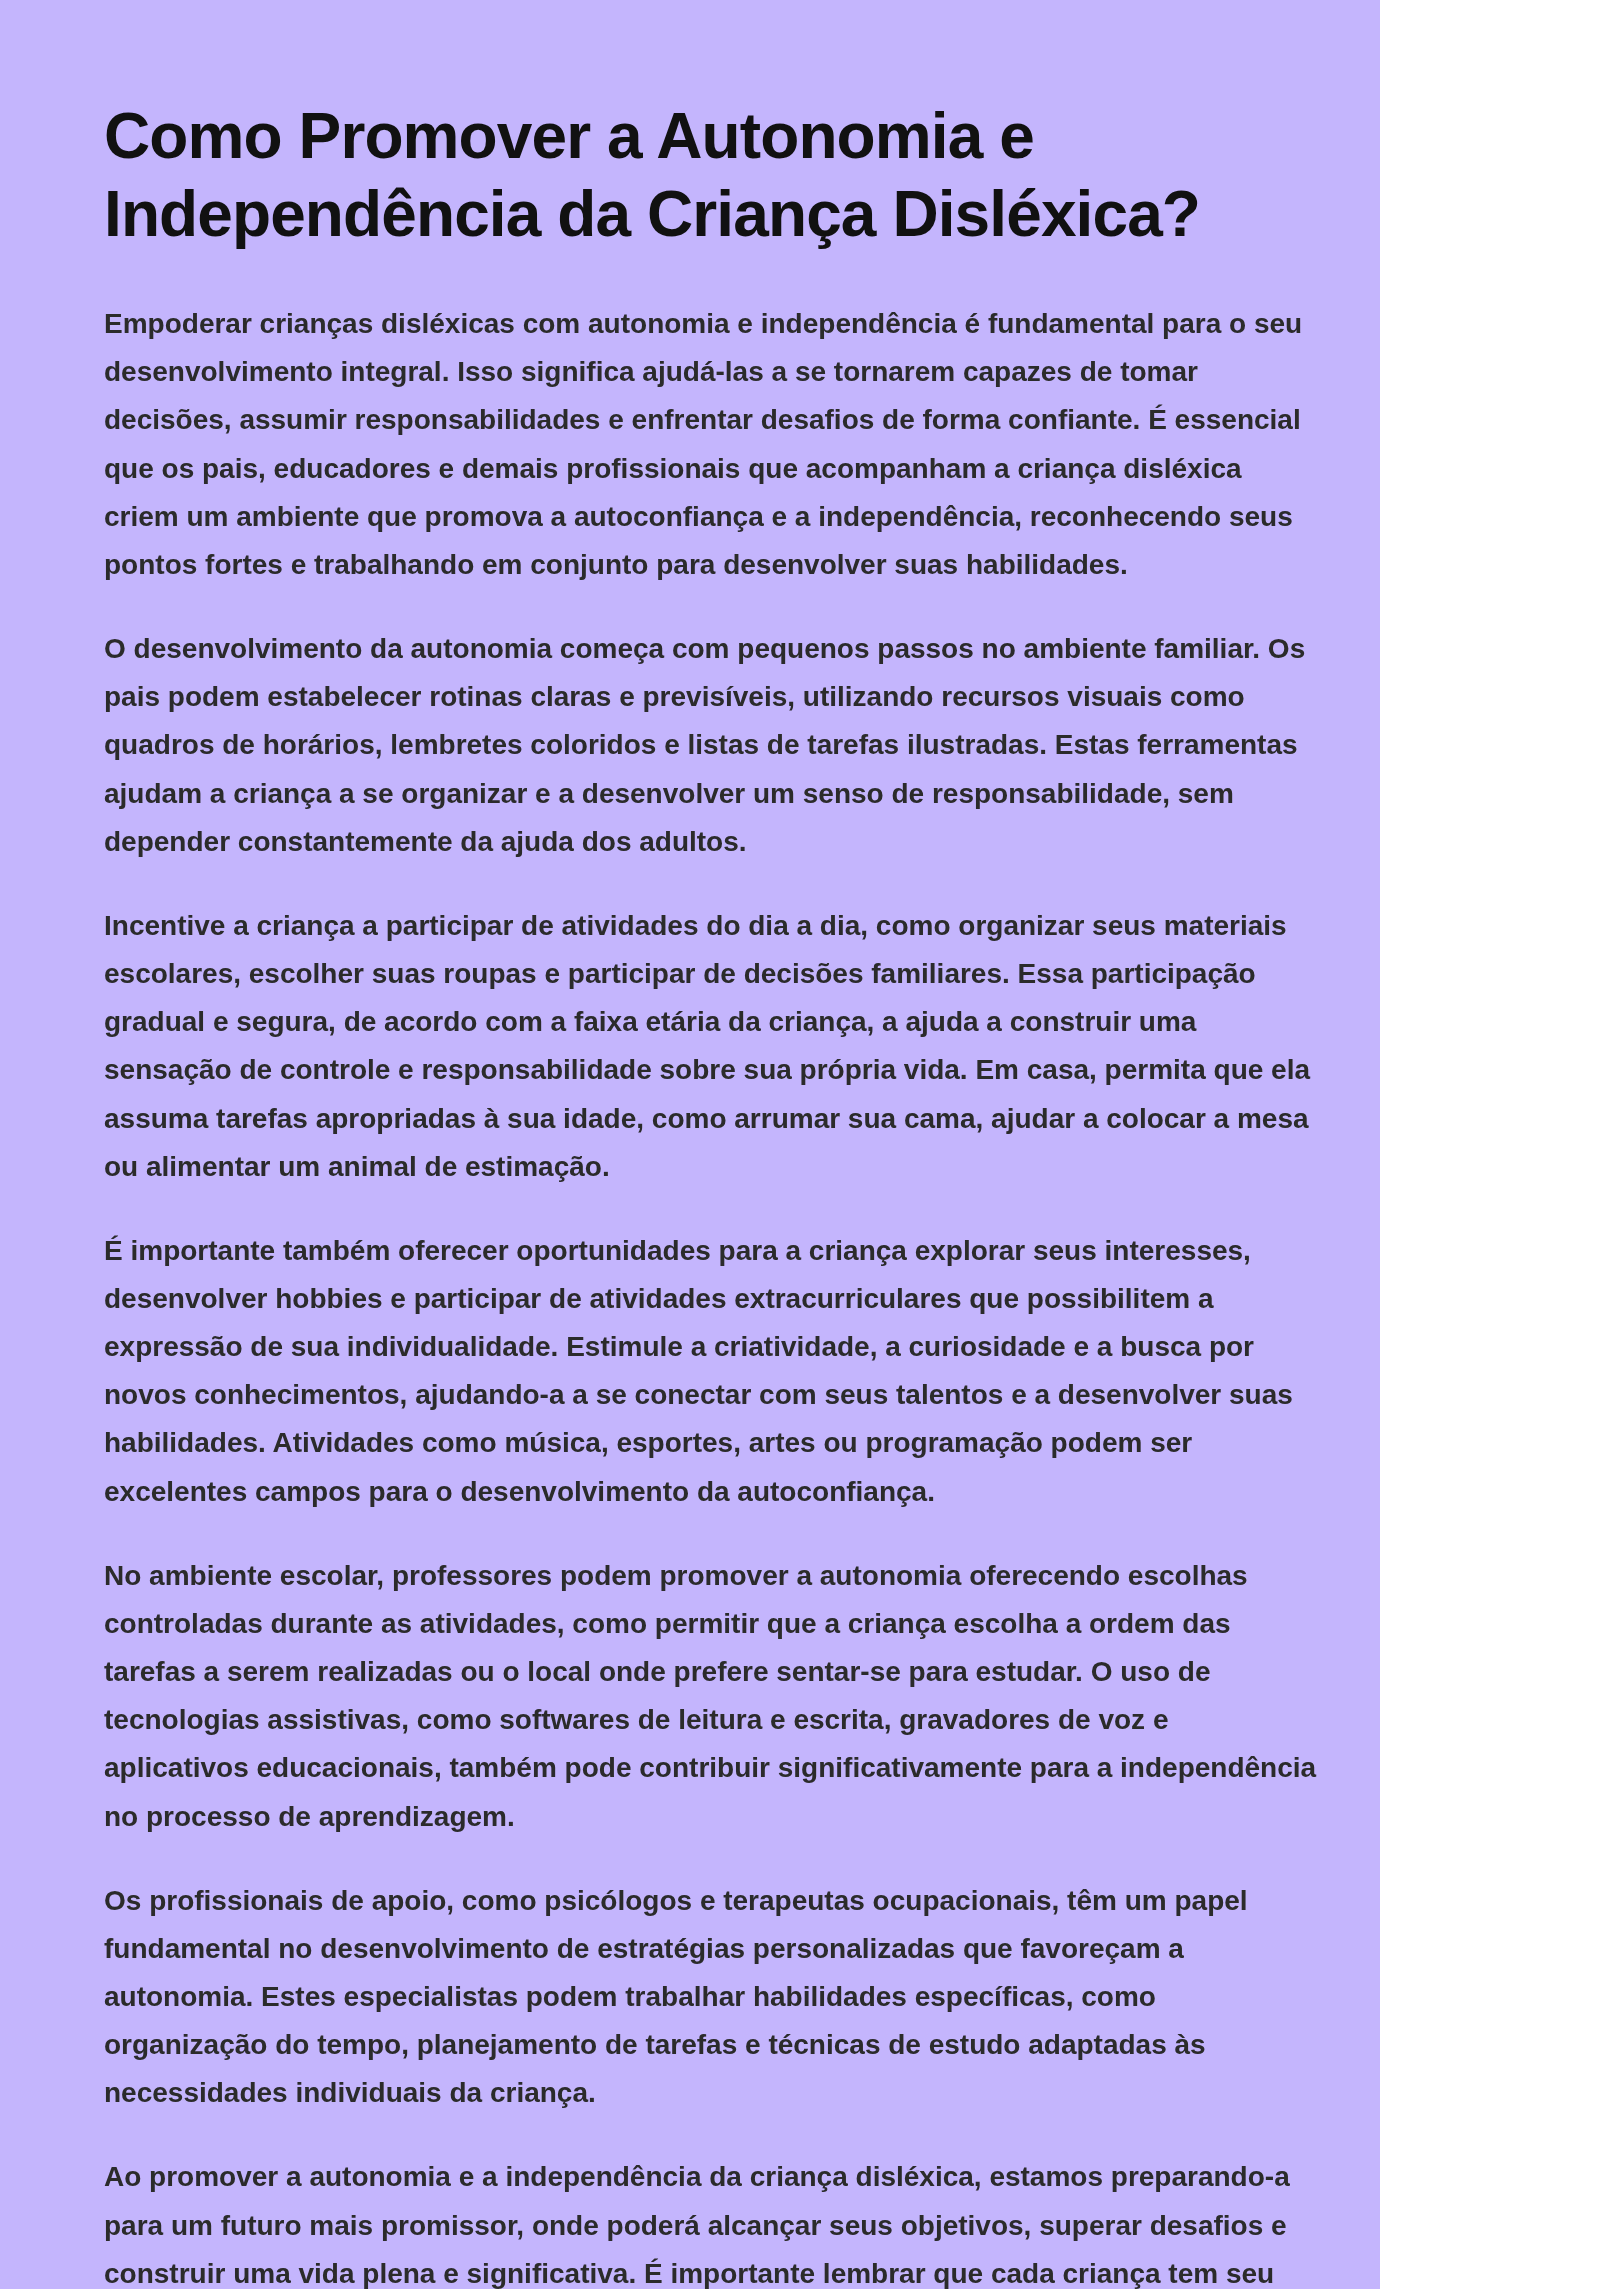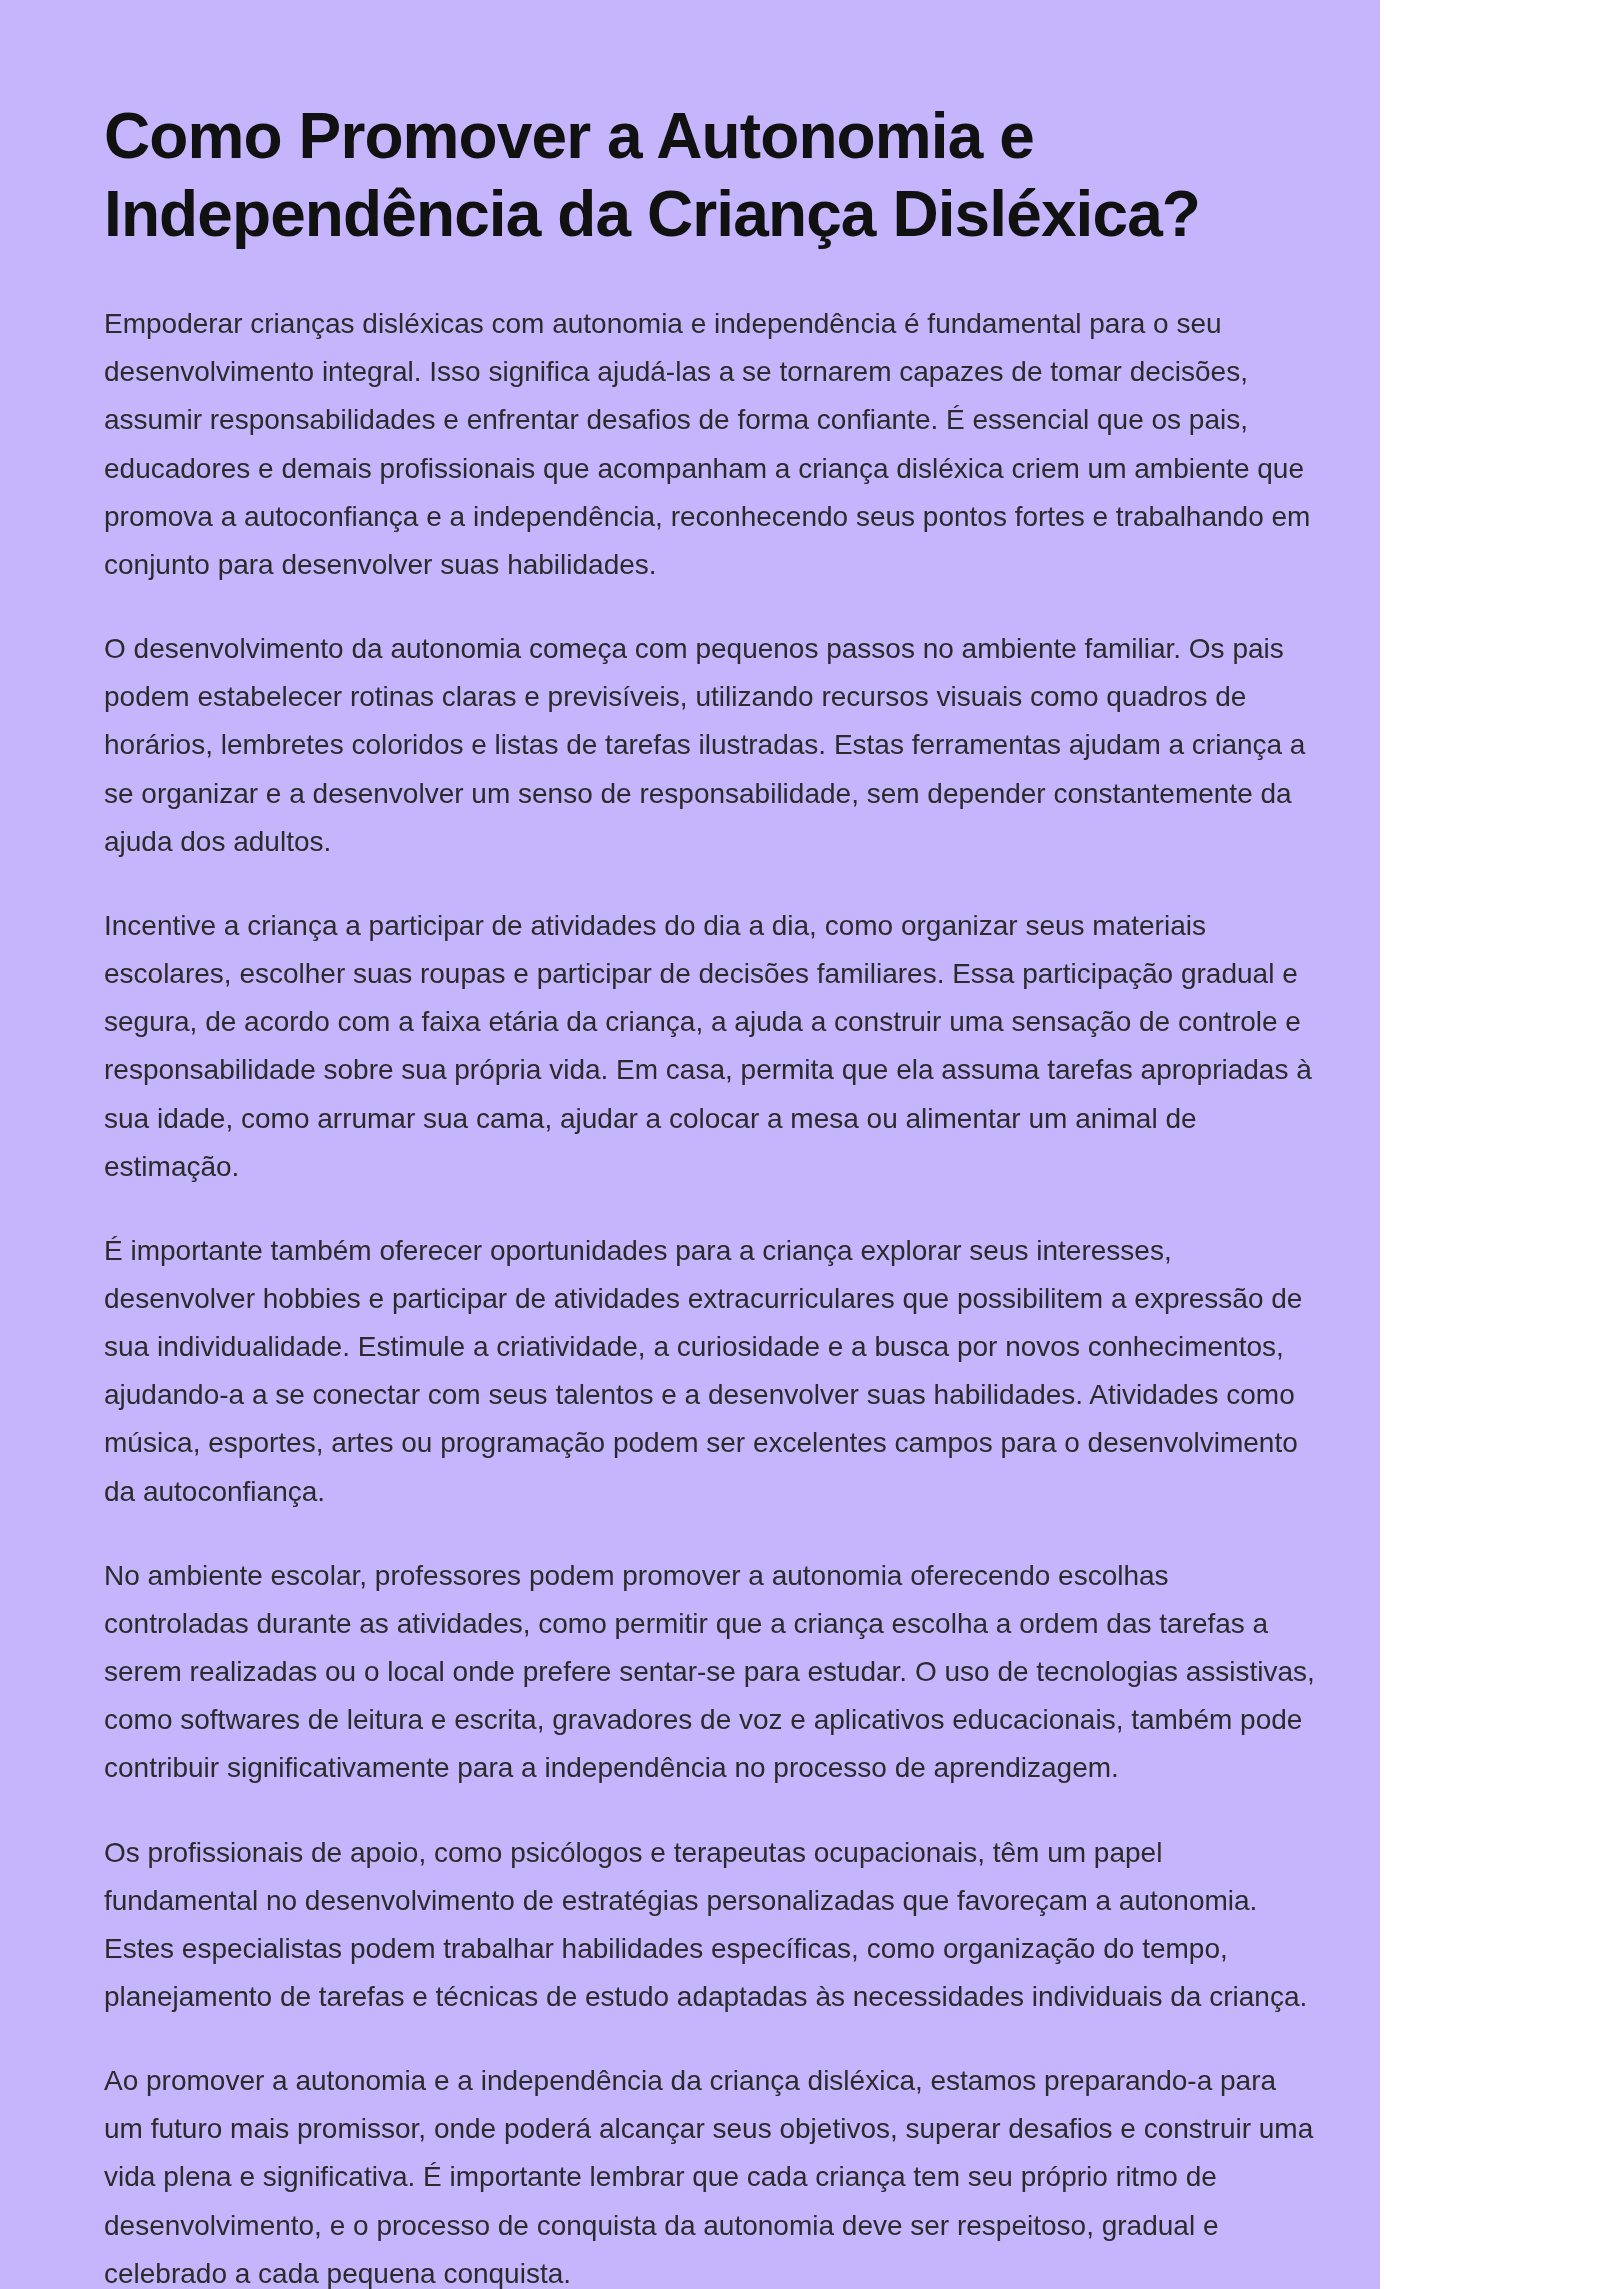--- a/index.html
+++ b/index.html
@@ -29,21 +29,21 @@
     font-size: 64px;
     line-height: 1.22;
     font-weight: 700;
     letter-spacing: -0.9px;
     color: #111111;
   }
   p.article-paragraph {
     margin: 0 0 36px 0;
     font-size: 28px;
     line-height: 1.72;
-    font-weight: 400;
+    font-weight: 700;
     color: #2b2b2b;
   }
   p.article-paragraph:last-child {
     margin-bottom: 0;
   }
 </style>
 </head>
 <body>
 
 <div class="page">

